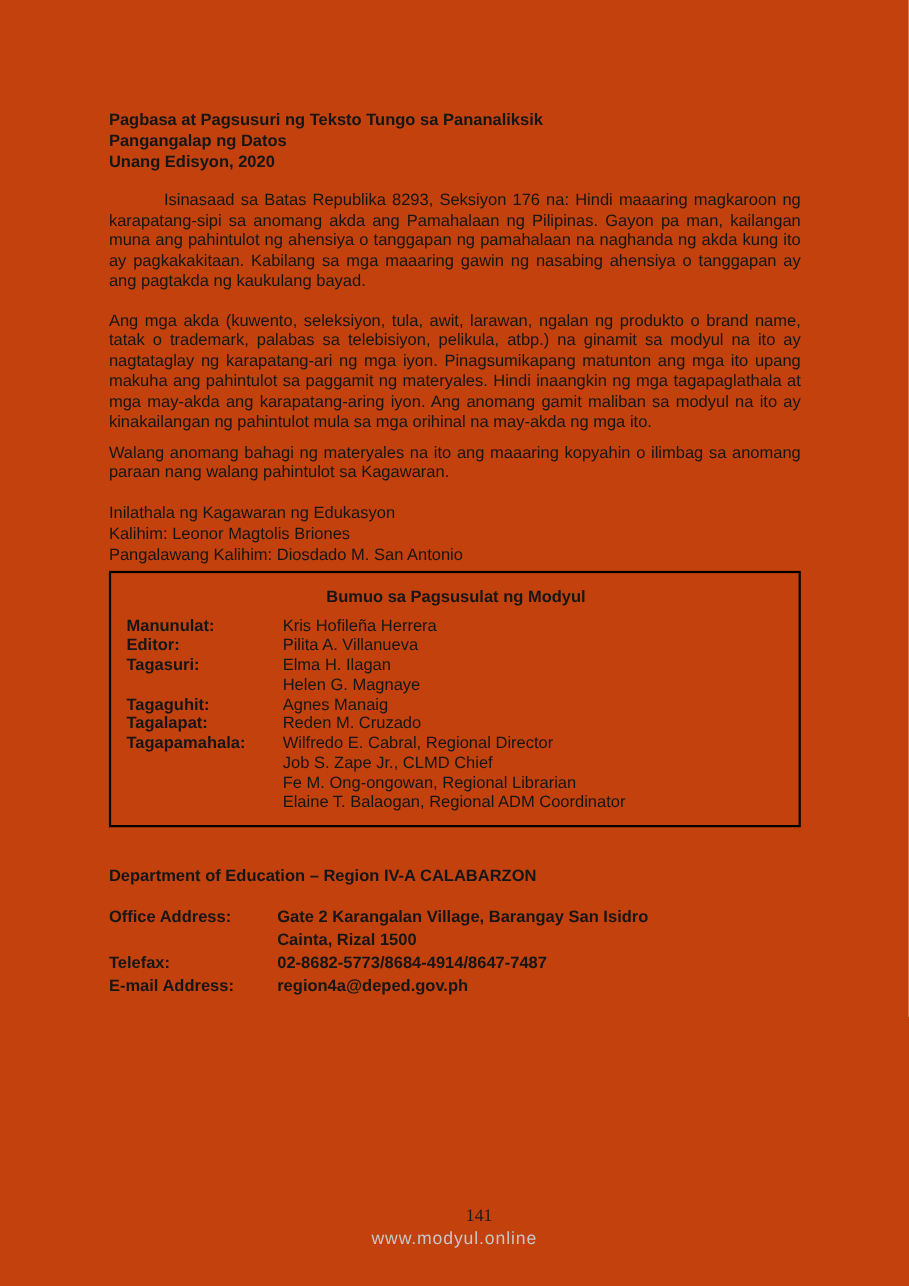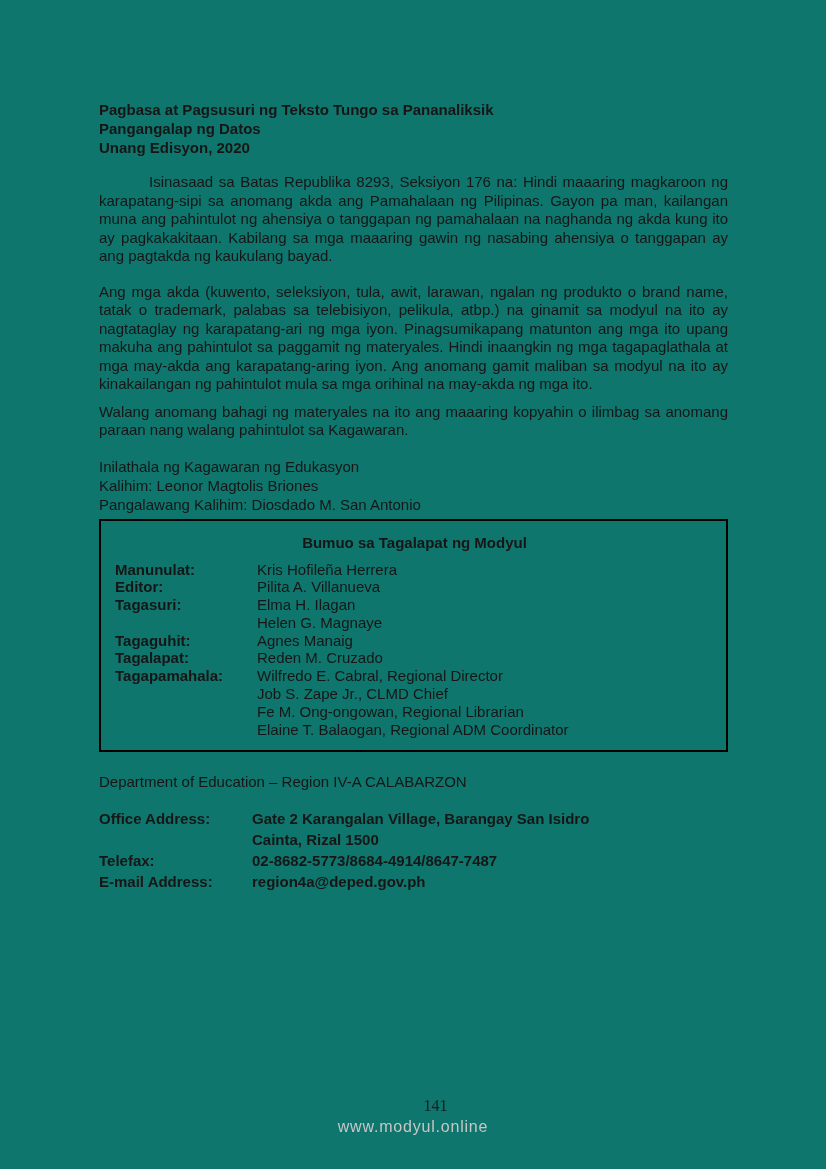--- a/index.html
+++ b/index.html
@@ -8,21 +8,21 @@
     width: 826px;
     height: 1169px;
     position: relative;
     font-family: "Liberation Sans", sans-serif;
     color: #161616;
     overflow: hidden;
   }
   .page {
     position: absolute;
     inset: 0;
-    background: #0f766e;
+    background: #c2410c;
   }
   .content {
     position: absolute;
     left: 99px;
     top: 100px;
     width: 629px;
     font-size: 15px;
   }
   .title-block {
     font-weight: bold;
@@ -55,22 +55,22 @@
     display: flex;
     line-height: 17.8px;
   }
   .team-box .box-row .lbl {
     width: 142px;
     flex: 0 0 142px;
     font-weight: bold;
   }
   .team-box .box-row .val { flex: 1; }
   .dept-heading {
-    margin-top: 21px;
-    font-weight: normal;
+    margin-top: 36px;
+    font-weight: bold;
     line-height: 18px;
   }
   .contact-rows { margin-top: 17px; }
   .contact-row {
     display: flex;
     line-height: 21px;
     font-weight: bold;
   }
   .contact-row .lbl {
     width: 153px;
@@ -116,21 +116,21 @@
     <p class="para p2">Ang mga akda (kuwento, seleksiyon, tula, awit, larawan, ngalan ng produkto o brand name, tatak o trademark, palabas sa telebisiyon, pelikula, atbp.) na ginamit sa modyul na ito ay nagtataglay ng karapatang-ari ng mga iyon. Pinagsumikapang matunton ang mga ito upang makuha ang pahintulot sa paggamit ng materyales. Hindi inaangkin ng mga tagapaglathala at mga may-akda ang karapatang-aring iyon. Ang anomang gamit maliban sa modyul na ito ay kinakailangan ng pahintulot mula sa mga orihinal na may-akda ng mga ito.</p>
     <p class="para p3">Walang anomang bahagi ng materyales na ito ang maaaring kopyahin o ilimbag sa anomang paraan nang walang pahintulot sa Kagawaran.</p>
 
     <div class="publisher">
       <div>Inilathala ng Kagawaran ng Edukasyon</div>
       <div>Kalihim: Leonor Magtolis Briones</div>
       <div>Pangalawang Kalihim: Diosdado M. San Antonio</div>
     </div>
 
     <div class="team-box">
-      <div class="box-title">Bumuo sa Tagalapat ng Modyul</div>
+      <div class="box-title">Bumuo sa Pagsusulat ng Modyul</div>
       <div class="box-rows">
         <div class="box-row">
           <span class="lbl">Manunulat:</span>
           <span class="val">Kris Hofileña Herrera</span>
         </div>
         <div class="box-row">
           <span class="lbl">Editor:</span>
           <span class="val">Pilita A. Villanueva</span>
         </div>
         <div class="box-row">

